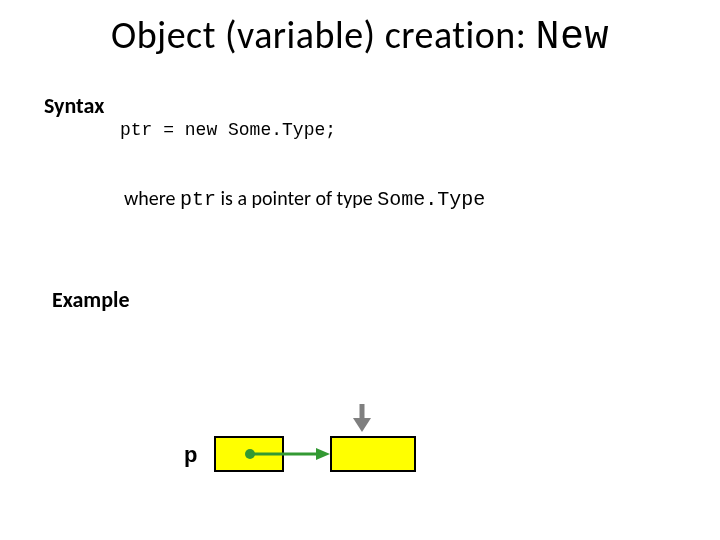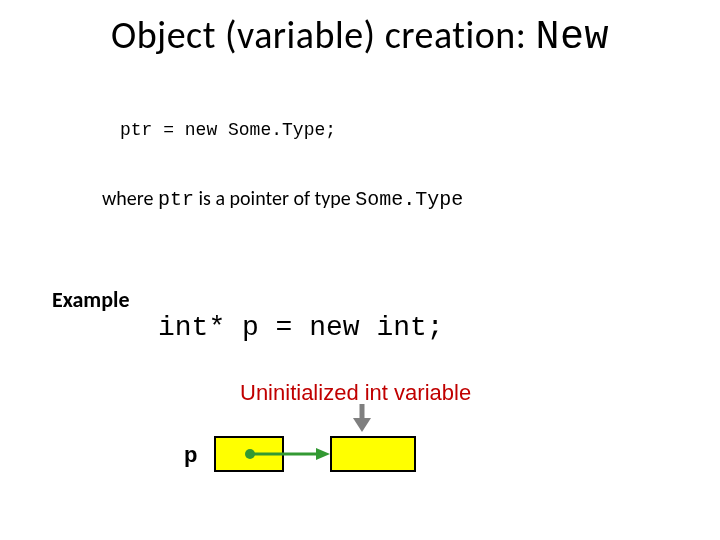--- a/index.html
+++ b/index.html
@@ -79,32 +79,31 @@
 </style>
 </head>
 <body>
 
 <div class="slide">
 
   <div class="title">
     <span>Object (variable) creation:  </span><span class="mono">New</span>
   </div>
 
+  <div class="label" style="left:44px; top:92px;">Syntax</div>
 
   <div class="syntax-code" style="left:120px; top:120px;">ptr = new Some.Type;</div>
 
-  <div class="where-line" style="left:102px; top:186px;">
+  <div class="where-line" style="left:124px; top:186px;">
     <span>where </span><span class="mono">ptr</span><span> is a pointer of type </span><span class="mono">Some.Type</span>
   </div>
 
   <div class="label" style="left:52px; top:272px;margin-top:14px;">Example</div>
 
-  <div class="example-code" style="left:158px; top:312px;">int* p = new int;</div>
 
-  <div class="uninit" style="left:240px; top:380px;">Uninitialized int variable</div>
 
   <svg class="arrow" style="left:350px; top:404px;" width="30" height="32">
     <line x1="12" y1="0" x2="12" y2="16" stroke="#7f7f7f" stroke-width="5"></line>
     <polygon points="3,14 21,14 12,28" fill="#7f7f7f"></polygon>
   </svg>
 
   <div class="p-label" style="left:184px; top:442px;">p</div>
 
   <div class="box" style="left:214px; top:436px; width:70px; height:36px;"></div>
 

